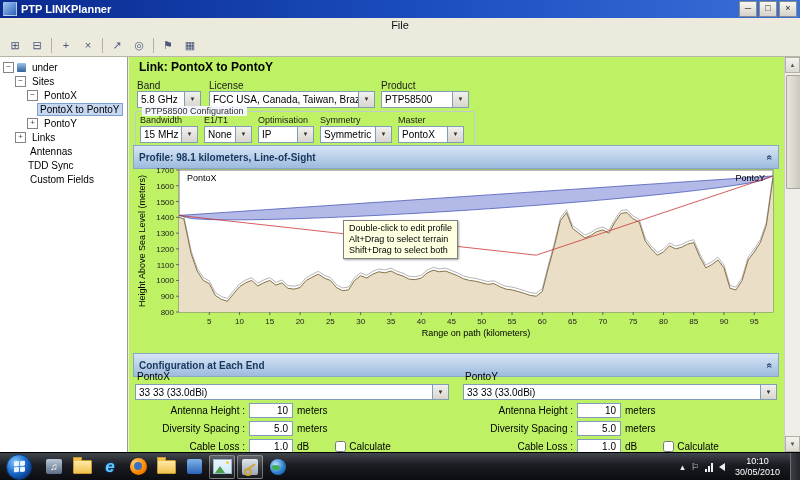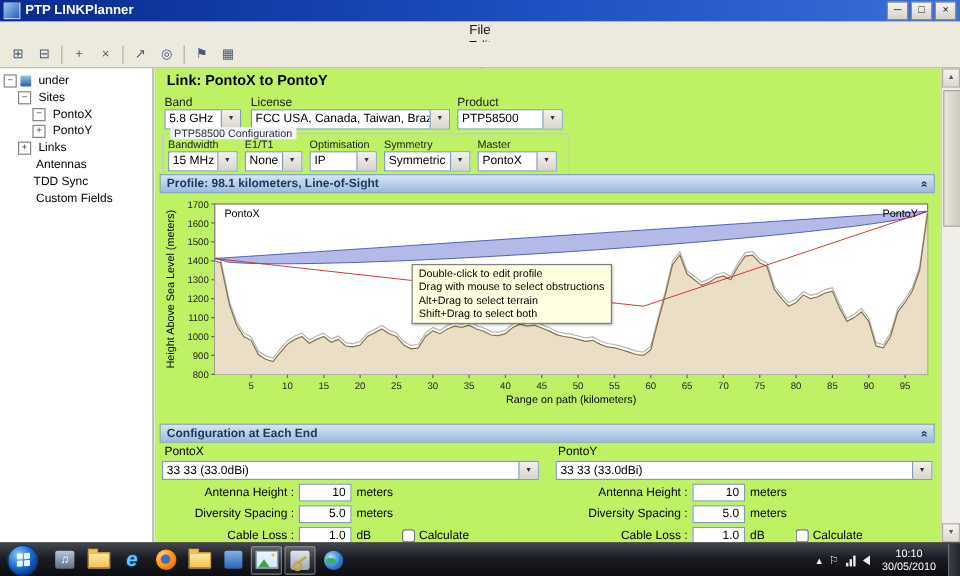--- a/index.html
+++ b/index.html
@@ -45,21 +45,21 @@
     display:flex;align-items:center;box-sizing:border-box;}
   .combo.rel{position:relative;}
   .combo-text{flex:1;padding:0 3px;white-space:nowrap;overflow:hidden;}
   .combo-btn{width:15px;height:100%;background:linear-gradient(#f2f1ee,#d8d5cc);
     border-left:1px solid #7f9db9;text-align:center;flex:none;}
   .combo-btn::before{content:"▼";font-size:6px;color:#333;line-height:15px;display:block;}
   .groupbox{position:absolute;border:1px solid #c3c9d4;border-radius:2px;box-sizing:border-box;}
   .legend{position:absolute;top:-6px;left:6px;background:#f2f5fb;padding:0 3px;font-size:9px;color:#333;}
   .g-label{position:absolute;top:3px;font-size:9px;color:#1a1a1a;}
 
-  .section-bar{position:absolute;height:16px;background:linear-gradient(#d7e5f5,#9dbbdd);
+  .section-bar{position:absolute;height:24px;background:linear-gradient(#d7e5f5,#9dbbdd);
     border:1px solid #87a6c9;display:flex;align-items:center;font-size:10px;font-weight:bold;
     color:#17375e;padding:0 5px;box-sizing:border-box;}
   .chev{margin-left:auto;transform:rotate(90deg);font-weight:bold;color:#17375e;font-size:10px;}
   .chev::before{content:"«";}
 
   .chart-wrap{position:absolute;}
   #profile-chart text{font-family:"Liberation Sans",sans-serif;}
   .tooltip{position:absolute;left:210px;top:58px;background:#ffffe1;border:1px solid #808080;
     box-shadow:1px 1px 2px rgba(0,0,0,.35);font-size:9px;line-height:11px;padding:2px 5px;color:#000;white-space:nowrap;}
 
@@ -162,20 +162,23 @@
       <span class="proj-icon"></span>
       <span class="tree-label">under</span>
     </div>
     <div class="tree-row" style="padding-left:15px;">
       <span class="exp minus"></span>
       <span class="tree-label">Sites</span>
     </div>
     <div class="tree-row" style="padding-left:27px;">
       <span class="exp minus"></span>
       <span class="tree-label">PontoX</span>
+    </div>
+    <div class="tree-row selected" style="padding-left:37px;">
+      <span class="tree-label">PontoX to PontoY</span>
     </div>
     <div class="tree-row" style="padding-left:27px;">
       <span class="exp plus"></span>
       <span class="tree-label">PontoY</span>
     </div>
     <div class="tree-row" style="padding-left:15px;">
       <span class="exp plus"></span>
       <span class="tree-label">Links</span>
     </div>
     <div class="tree-row" style="padding-left:27px;">
@@ -310,21 +313,20 @@
           <polyline points="46,55.33333333333334 50.84403669724771,56.91111111111111 58.11009174311927,91.62222222222223 64.1651376146789,108.97777777777779 70.22018348623854,118.44444444444444 76.27522935779817,121.6 82.3302752293578,133.43333333333334 88.38532110091742,137.37777777777777 94.44036697247707,139.2711111111111 100.49541284403671,131.85555555555555 106.55045871559633,124.75555555555556 112.60550458715596,120.81111111111112 118.6605504587156,118.44444444444444 124.71559633027523,123.96666666666667 130.77064220183485,120.81111111111112 136.8256880733945,118.44444444444444 142.88073394495413,123.17777777777778 148.9357798165138,120.81111111111112 154.99082568807341,126.33333333333334 161.04587155963304,127.12222222222222 167.10091743119267,125.54444444444445 173.1559633027523,118.44444444444444 179.21100917431193,115.28888888888889 185.26605504587155,112.13333333333333 191.3211009174312,116.07777777777778 197.37614678899084,118.44444444444444 203.43119266055047,125.54444444444445 209.4862385321101,128.7 215.54128440366972,127.91111111111111 221.59633027522935,118.44444444444444 227.651376146789,113.71111111111111 233.70642201834863,116.07777777777778 239.76146788990826,112.13333333333333 245.8165137614679,109.76666666666667 251.87155963302754,110.8711111111111 257.9266055045872,108.97777777777779 263.98165137614683,112.13333333333333 270.03669724770646,114.02666666666667 276.0917431192661,117.18222222222222 282.1467889908257,117.65555555555557 288.20183486238534,116.07777777777778 294.25688073394497,110.8711111111111 300.3119266055046,108.1888888888889 306.3669724770642,109.76666666666667 312.42201834862385,108.97777777777779 318.4770642201835,111.34444444444445 324.5321100917431,113.71111111111111 330.58715596330273,116.86666666666667 336.6422018348624,118.44444444444444 342.69724770642205,119.23333333333333 348.7522935779817,120.81111111111112 354.8073394495413,122.38888888888889 360.86238532110093,121.6 366.91743119266056,124.75555555555556 372.9724770642202,127.12222222222222 379.0275229357798,127.91111111111111 385.08256880733944,129.48888888888888 391.13761467889907,131.38222222222223 397.1926605504587,133.43333333333334 403.2477064220184,134.22222222222223 409.302752293578,129.48888888888888 415.35779816513764,105.82222222222222 421.41284403669727,83.73333333333333 427.4678899082569,58.48888888888888 433.5229357798165,50.60000000000001 439.57798165137615,66.37777777777778 445.6330275229358,71.11111111111111 451.6880733944954,75.84444444444443 457.7431192660551,73.47777777777779 463.7981651376147,69.53333333333333 469.85321100917434,67.95555555555556 475.908256880734,71.11111111111111 481.9633027522936,60.06666666666668 488.0183486238532,51.388888888888886 494.07339449541286,50.60000000000001 500.1284403669725,56.91111111111111 506.1834862385321,60.06666666666668 512.2385321100918,79 518.2935779816514,86.88888888888889 524.348623853211,93.19999999999999 530.4036697247707,90.04444444444445 536.4587155963303,83.73333333333333 542.5137614678899,86.88888888888889 548.5688073394496,85.31111111111112 554.6238532110092,82.15555555555555 560.6788990825688,80.57777777777778 566.7339449541284,94.77777777777777 572.7889908256881,105.82222222222222 578.8440366972477,102.66666666666667 584.8990825688073,97.93333333333334 590.954128440367,105.82222222222222 597.0091743119266,126.33333333333334 603.0642201834862,127.91111111111111 609.1192660550458,118.44444444444444 615.1743119266055,97.93333333333334 621.2293577981652,90.04444444444445 627.2844036697248,80.57777777777778 633.3394495412845,63.222222222222214 640,15.888888888888886" fill="none" stroke="#85714a" stroke-width="1"></polyline>
           <polygon points="46,53.44 58.375,52.61824074074076 70.75,51.79648148148148 83.125,50.974722222222226 95.5,50.152962962962974 107.875,49.33120370370369 120.25,48.50944444444444 132.625,47.6876851851852 145,46.86592592592592 157.375,46.04416666666667 169.75,45.22240740740742 182.125,44.400648148148136 194.5,43.57888888888888 206.875,42.75712962962963 219.25,41.93537037037035 231.625,41.11361111111111 244,40.29185185185186 256.375,39.47009259259258 268.75,38.648333333333326 281.125,37.826574074074074 293.5,37.00481481481479 305.875,36.18305555555557 318.25,35.36129629629632 330.625,34.539537037037036 343,33.71777777777778 355.375,32.89601851851853 367.75,32.07425925925925 380.125,31.252499999999998 392.5,30.43074074074076 404.875,29.60898148148148 417.25,28.787222222222226 429.625,27.965462962962974 442,27.143703703703693 454.375,26.32194444444444 466.75,25.500185185185202 479.1249999999999,24.67842592592592 491.49999999999994,23.85666666666667 503.8750000000001,23.034907407407417 516.25,22.213148148148136 528.625,21.391388888888883 541,20.569629629629645 553.375,19.74787037037035 565.75,18.926111111111112 578.125,18.104351851851874 590.5,17.28259259259258 602.875,16.46083333333334 615.25,15.639074074074074 627.625,14.817314814814807 640,13.995555555555569 640,13.995555555555569 627.625,18.78343795771346 615.25,21.188028769936665 602.875,23.182611096417773 590.5,24.95750803338538 578.125,26.587098482384036 565.75,28.109807884184207 553.375,29.548595603186698 541,30.918483498828664 528.625,32.229929859442564 516.25,33.49055019747523 503.8750000000001,34.70607942402282 491.49999999999994,35.88094827298927 479.1249999999999,37.018647670381384 466.75,38.121969128193314 454.375,39.19316892982603 442,40.234083463269755 429.625,41.246212090692566 417.25,42.23077774839106 404.875,43.188771819485325 392.5,44.12098758696537 380.125,45.02804515960963 367.75,45.91040983757361 355.375,46.768405258174965 343,47.602222222222224 330.625,48.411923776693456 318.25,49.19744687461068 305.875,49.95860071516519 293.5,50.695061661039404 281.125,51.406364412077934 268.75,52.09188885950218 256.375,52.75084172032217 244,53.38223161141792 231.625,53.98483559649269 219.25,54.557154313378476 206.875,55.09735137408511 194.5,55.60317049521149 182.125,56.07182016476354 169.75,56.49980945673451 157.375,56.882707637220335 145,57.21477979512494 132.625,57.48841041800155 120.25,57.69314121751752 107.875,57.8139503342359 95.5,57.827878403755776 83.125,57.69649998530666 70.75,57.345436177344055 58.375,56.58436388363941 46,53.44" fill="rgba(116,130,214,0.55)" stroke="#3a4ab0" stroke-width="0.7"></polygon>
           <polyline points="46,53.44 403.2477064220184,93.19999999999999 640,13.995555555555569" fill="none" stroke="#cc3333" stroke-width="0.8"></polyline>
           <text x="54" y="19" font-size="9" fill="#000">PontoX</text>
           <text x="632" y="19" text-anchor="end" font-size="9" fill="#000">PontoY</text>
           <text x="343" y="174" text-anchor="middle" font-size="9" fill="#000">Range on path (kilometers)</text>
           <text transform="translate(12,79) rotate(-90)" text-anchor="middle" font-size="9" fill="#000">Height Above Sea Level (meters)</text>
         </svg>
       <div class="tooltip">
         <div>Double-click to edit profile</div>
-        <div>Drag with mouse to select obstructions</div>
         <div>Alt+Drag to select terrain</div>
         <div>Shift+Drag to select both</div>
       </div>
     </div>
 
     <div class="section-bar" style="left:4px;top:296px;width:646px;">
       <span>Configuration at Each End</span>
       <span class="chev"></span>
     </div>
 

